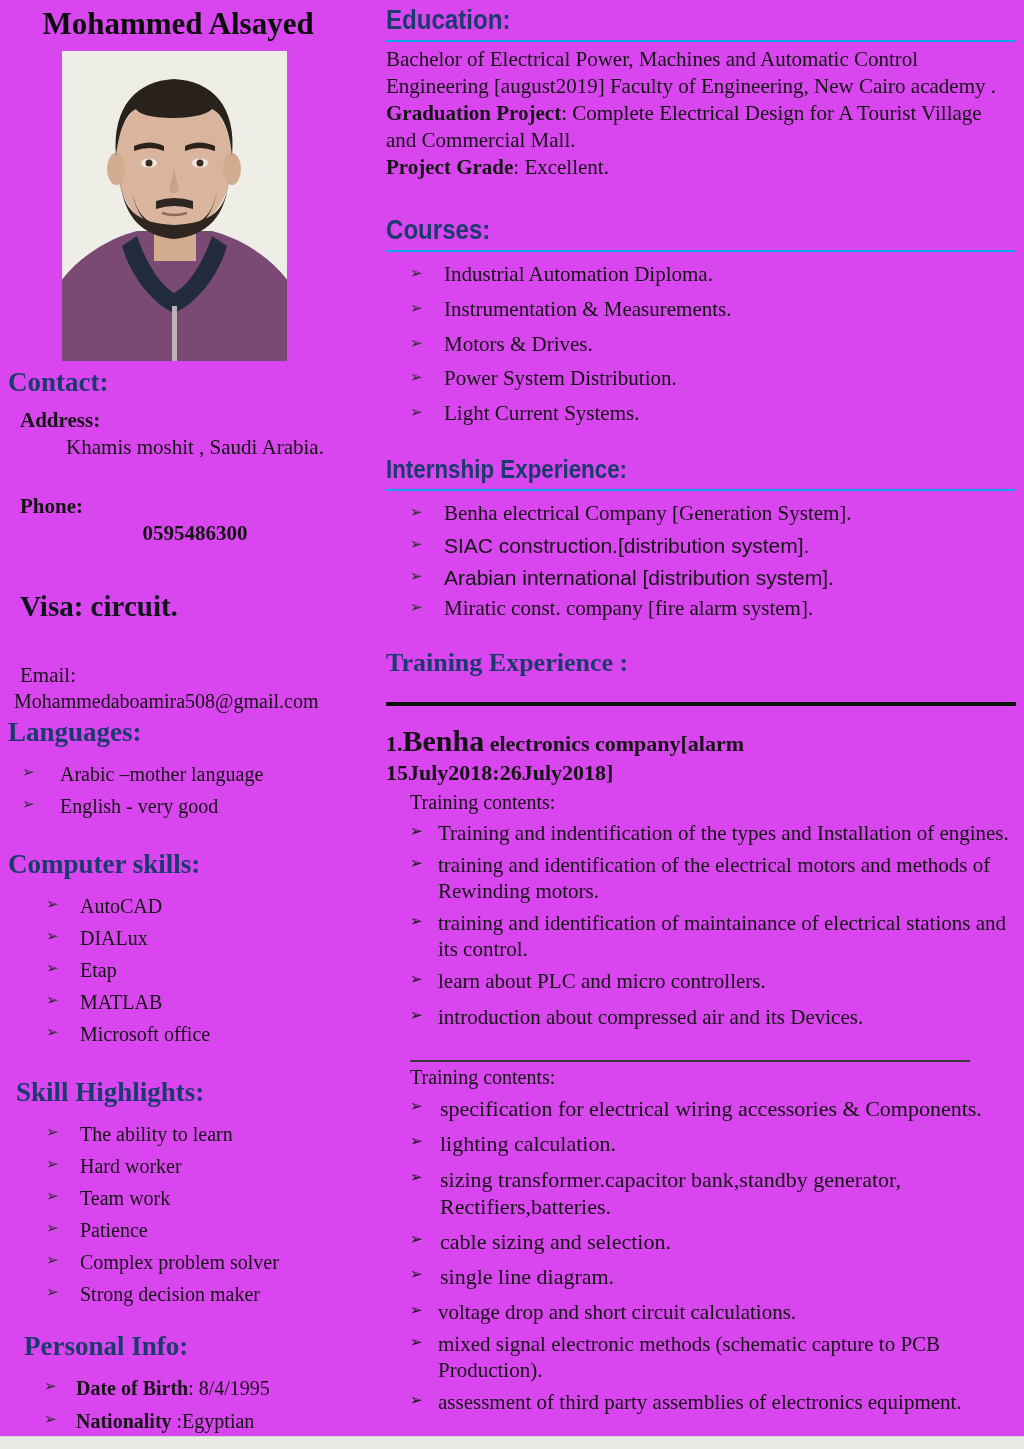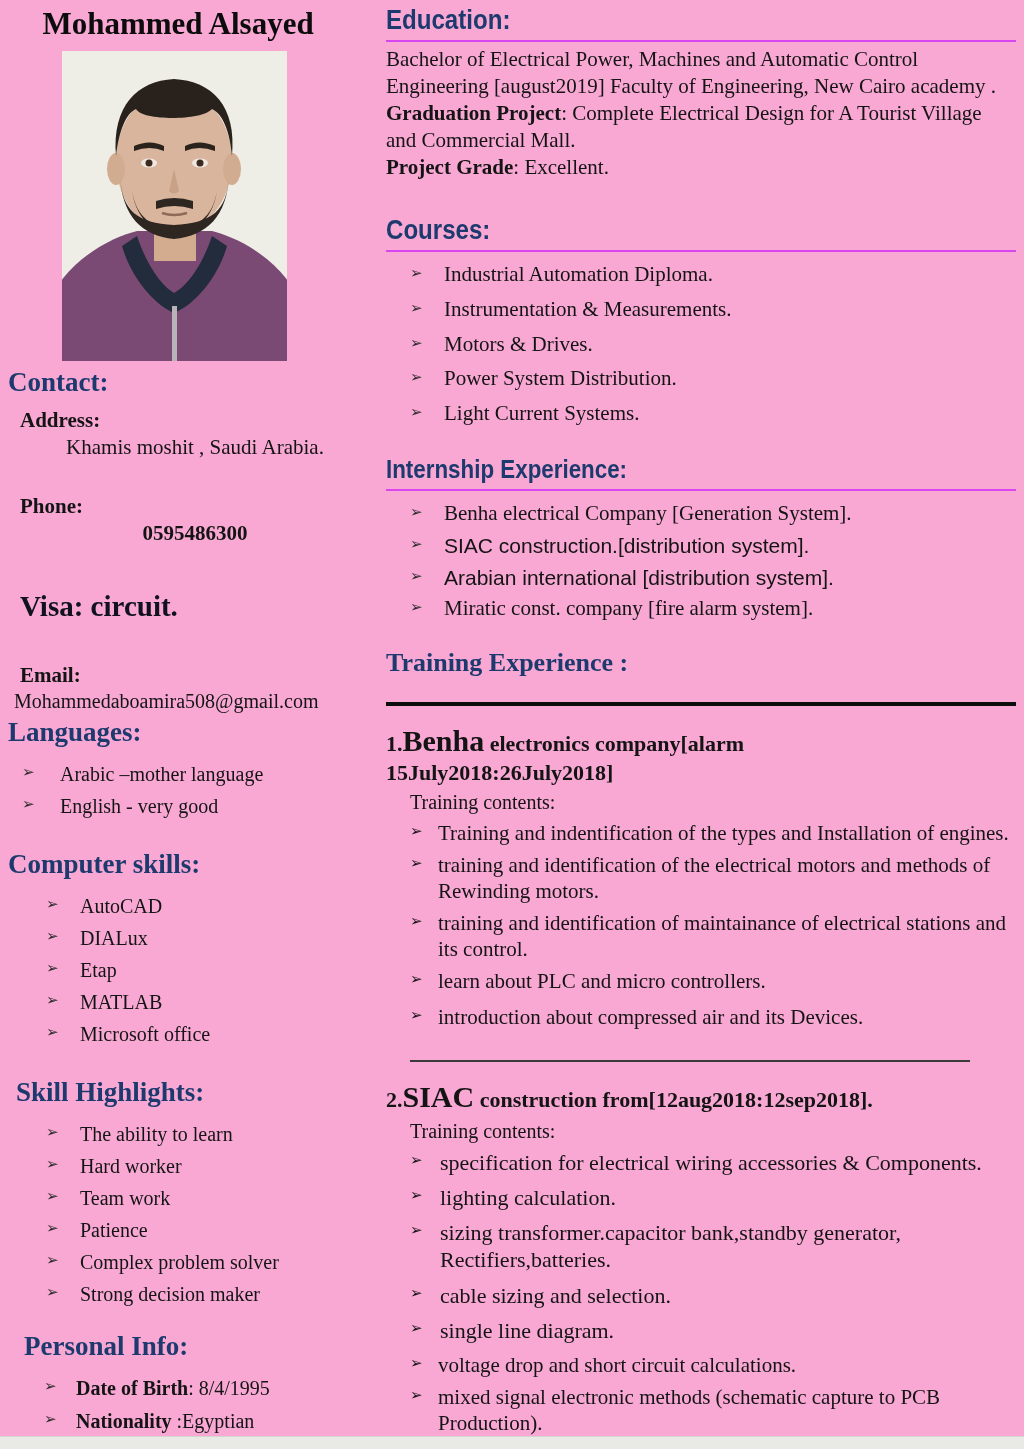--- a/index.html
+++ b/index.html
@@ -1,44 +1,44 @@
 <!DOCTYPE html>
 <html><head>
 <meta charset="utf-8">
 <style>
   html,body{margin:0;padding:0;background:#ffffff;}
-  #page{position:relative;width:1024px;height:1449px;background:#f9a8d4;overflow:hidden;
+  #page{position:relative;width:1024px;height:1449px;background:#d946ef;overflow:hidden;
         font-family:"Liberation Serif","DejaVu Serif",serif;color:#141414;}
   
   .left-col{position:absolute;left:8px;top:6px;width:362px;}
   .right-col{position:absolute;left:386px;top:4px;width:630px;}
   
   .b{font-weight:bold;}
   
   .name{font-size:31px;font-weight:bold;line-height:1.18;text-align:center;width:340px;color:#0c0c0c;}
   .photo-wrap{margin:8px 0 0 54px;width:225px;height:310px;background:#efeee6;overflow:hidden;}
   .h-serif{font-family:"Liberation Serif","DejaVu Serif",serif;font-weight:bold;color:#1d3a6e;}
   .contact-h{font-size:27px;margin-top:6px;}
   .sub-label{font-size:21px;font-weight:bold;margin:10px 0 0 12px;}
   .sub-text{font-size:21px;margin:2px 0 0 12px;text-align:center;}
   .visa{font-size:29px;font-weight:bold;margin:44px 0 0 12px;color:#10131d;}
-  .email-label{font-size:21px;font-weight:bold;margin:40px 0 0 12px;}
+  .email-label{font-size:21px;font-weight:normal;margin:40px 0 0 12px;}
   .email-text{font-size:20px;margin:2px 0 0 6px;}
   .sec-h{font-size:27px;margin-top:4px;}
   .sec-h.mt{margin-top:30px;}
   ul.blist{list-style:none;margin:14px 0 0 0;padding:0;font-size:20px;}
   ul.blist li{position:relative;padding-left:52px;margin-bottom:7px;line-height:1.25;}
   ul.blist li .arrow{position:absolute;left:14px;top:1px;font-family:"DejaVu Sans",sans-serif;
                      font-size:15px;color:#2a2a2a;}
   ul.blist.indent2 li{padding-left:72px;}
   ul.blist.indent2 li .arrow{left:38px;}
   ul.blist.pinfo li{padding-left:68px;margin-bottom:8px;}
   ul.blist.pinfo li .arrow{left:36px;}
   
-  .rh-wrap{border-bottom:2px solid #d946ef;padding-bottom:4px;margin-bottom:0;}
+  .rh-wrap{border-bottom:2px solid #0ea5e9;padding-bottom:4px;margin-bottom:0;}
   .rh{display:inline-block;font-family:"Liberation Sans","DejaVu Sans",sans-serif;font-weight:bold;
       color:#1d3a6e;font-size:28px;transform:scaleX(.86);transform-origin:0 50%;white-space:nowrap;}
   .edu-body{font-size:21px;line-height:1.28;margin-top:4px;}
   .gap34{margin-top:34px;}
   .gap28{margin-top:28px;}
   ul.rlist{list-style:none;margin:10px 0 0 0;padding:0;font-size:21px;}
   ul.rlist li{position:relative;padding-left:58px;margin-bottom:9px;line-height:1.22;}
   ul.rlist li .arrow{position:absolute;left:24px;top:2px;font-family:"DejaVu Sans",sans-serif;
                      font-size:15px;color:#2a2a2a;}
   ul.rlist.intern li{margin-bottom:6px;}
@@ -199,23 +199,20 @@
     <ul class="tlist" style="margin-left:22px;">
       <li><span class="arrow">➢</span><span>Training and indentification of the types and Installation of engines.</span></li>
       <li><span class="arrow">➢</span><span>training and identification of the electrical motors and methods of Rewinding motors.</span></li>
       <li><span class="arrow">➢</span><span>training and identification of maintainance of electrical stations and its control.</span></li>
       <li><span class="arrow">➢</span><span>learn about PLC and micro controllers.</span></li>
       <li style="margin-top:10px;"><span class="arrow">➢</span><span>introduction about compressed air and its Devices.</span></li>
     </ul>
 
     <div class="divider-thin"></div>
 
-    <div class="titem-head">
-      <span class="num">2.</span><span class="org">SIAC</span><span class="rest">  construction  from[12aug2018:12sep2018].</span>
-    </div>
     <div class="tcontents">Training contents:</div>
     <ul class="tlist deep">
       <li><span class="arrow">➢</span><span>specification for electrical wiring accessories &amp; Components.</span></li>
       <li><span class="arrow">➢</span><span>lighting calculation.</span></li>
       <li><span class="arrow">➢</span><span>sizing transformer.capacitor bank,standby generator, Rectifiers,batteries.</span></li>
       <li><span class="arrow">➢</span><span>cable sizing and selection.</span></li>
       <li><span class="arrow">➢</span><span>single line diagram.</span></li>
     </ul>
     <ul class="tlist extra-gap" style="margin-left:22px;">
       <li><span class="arrow">➢</span><span>voltage drop and short circuit calculations.</span></li>

